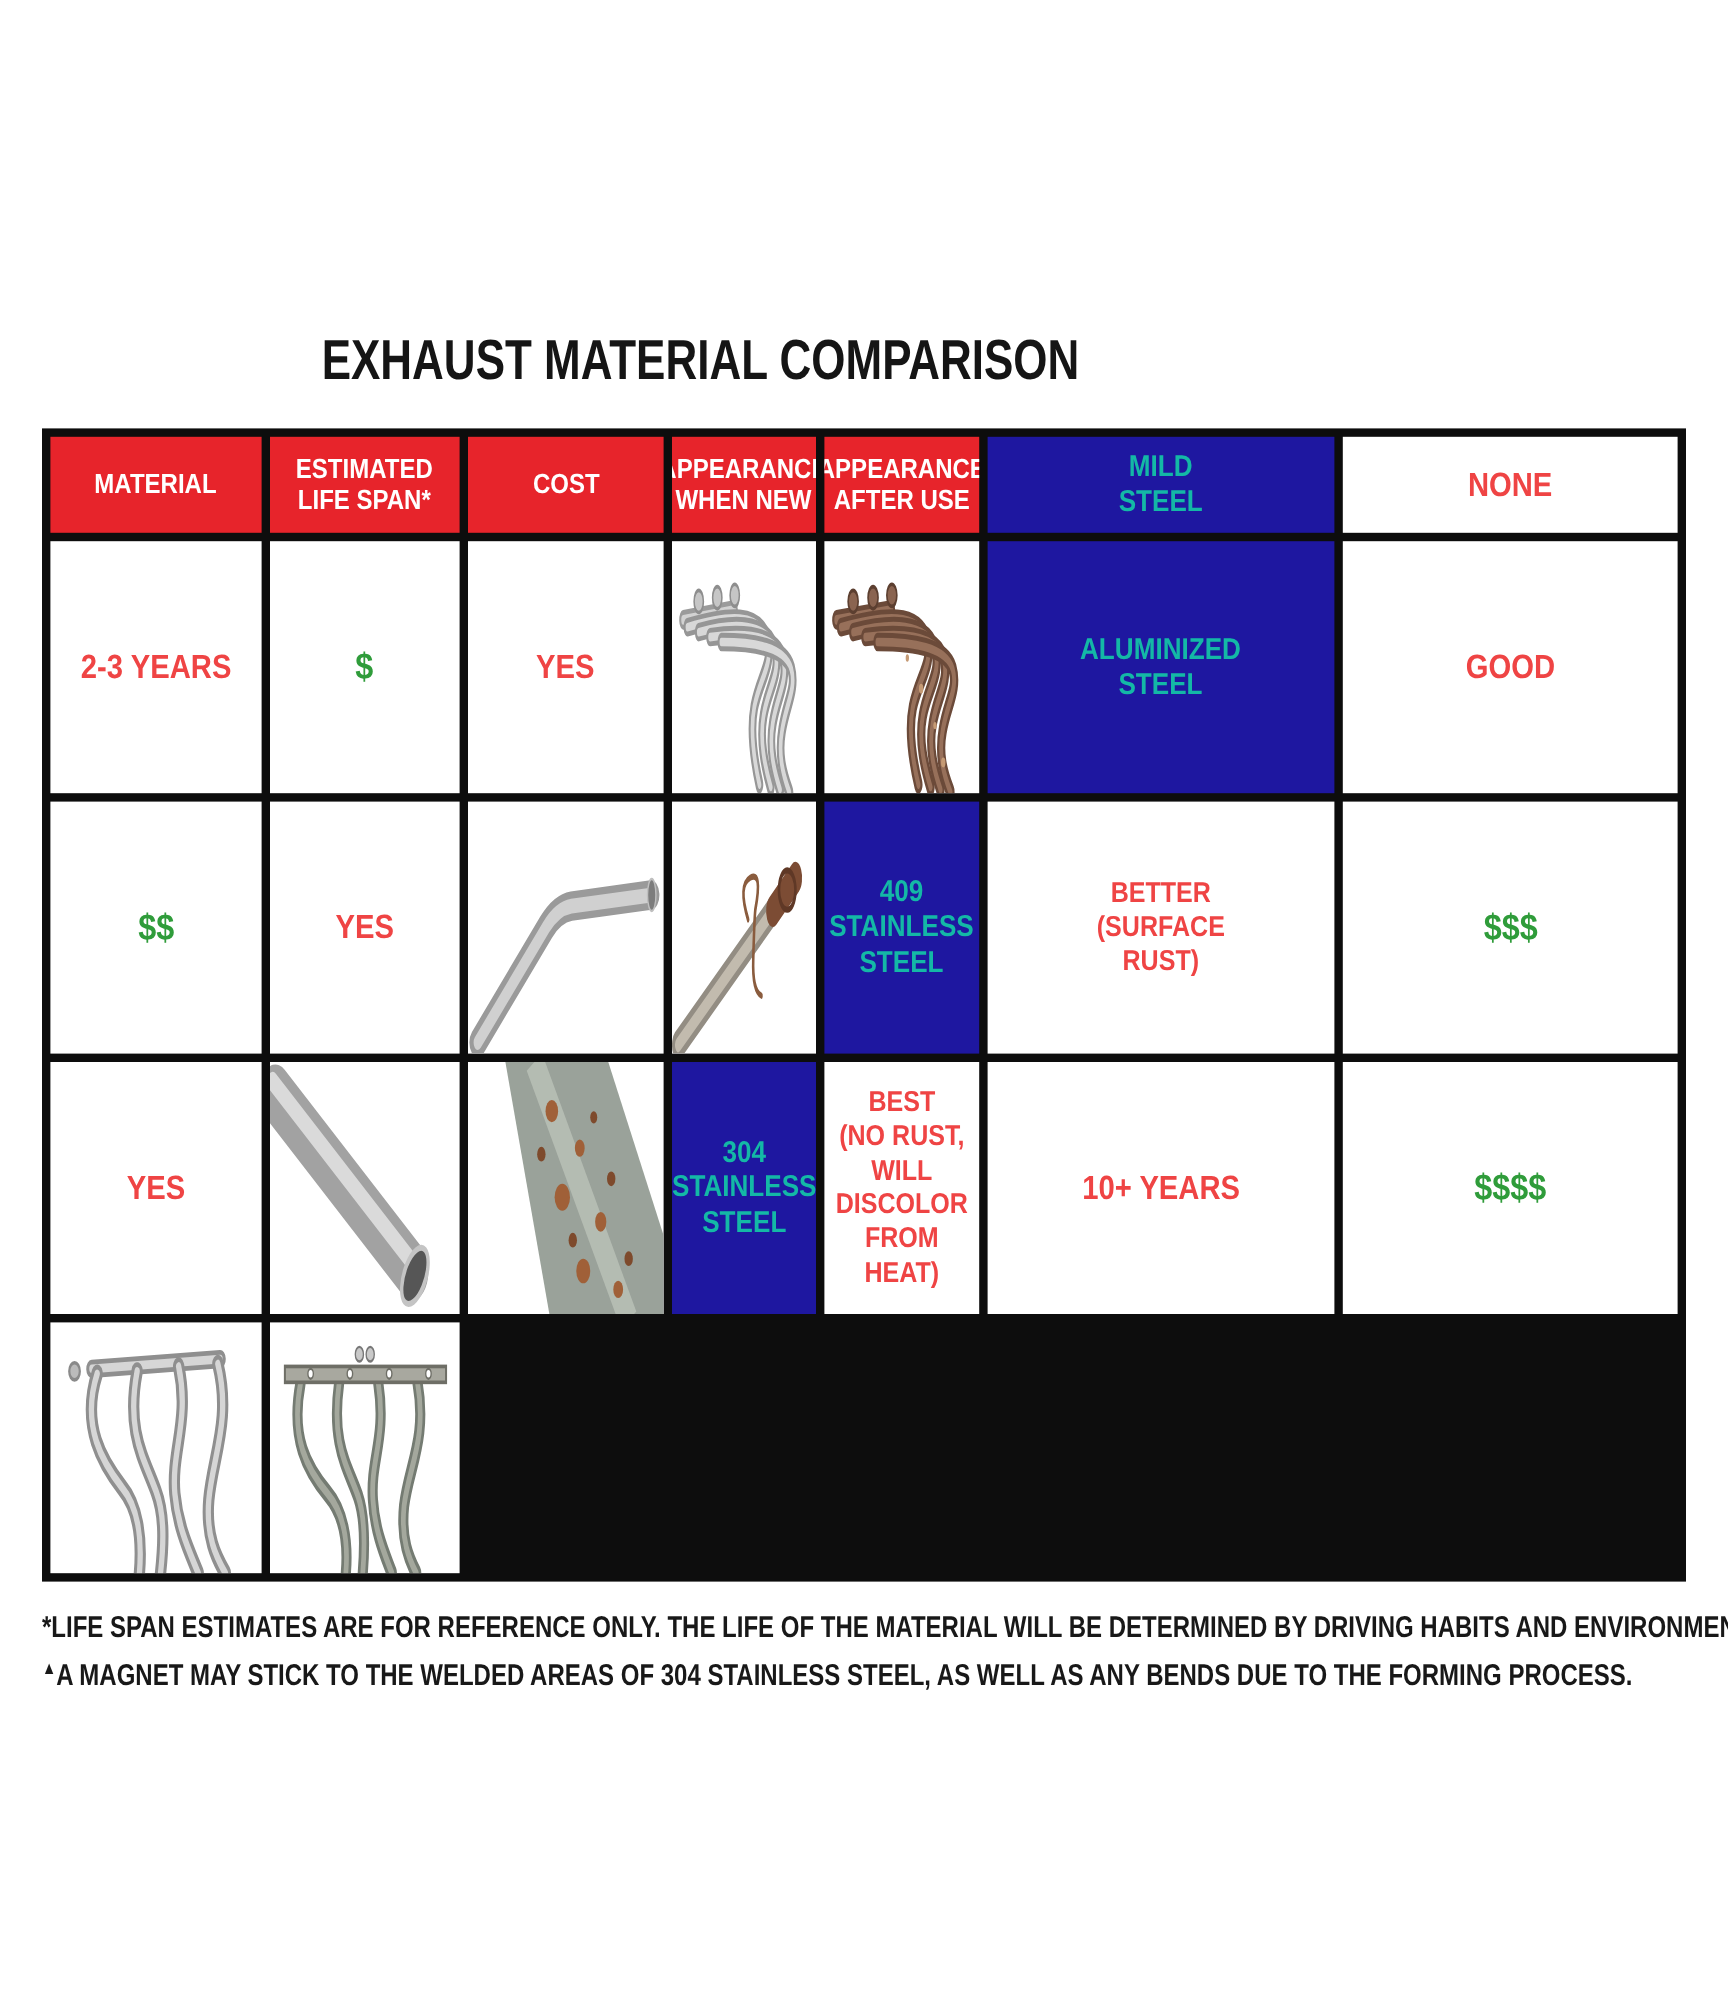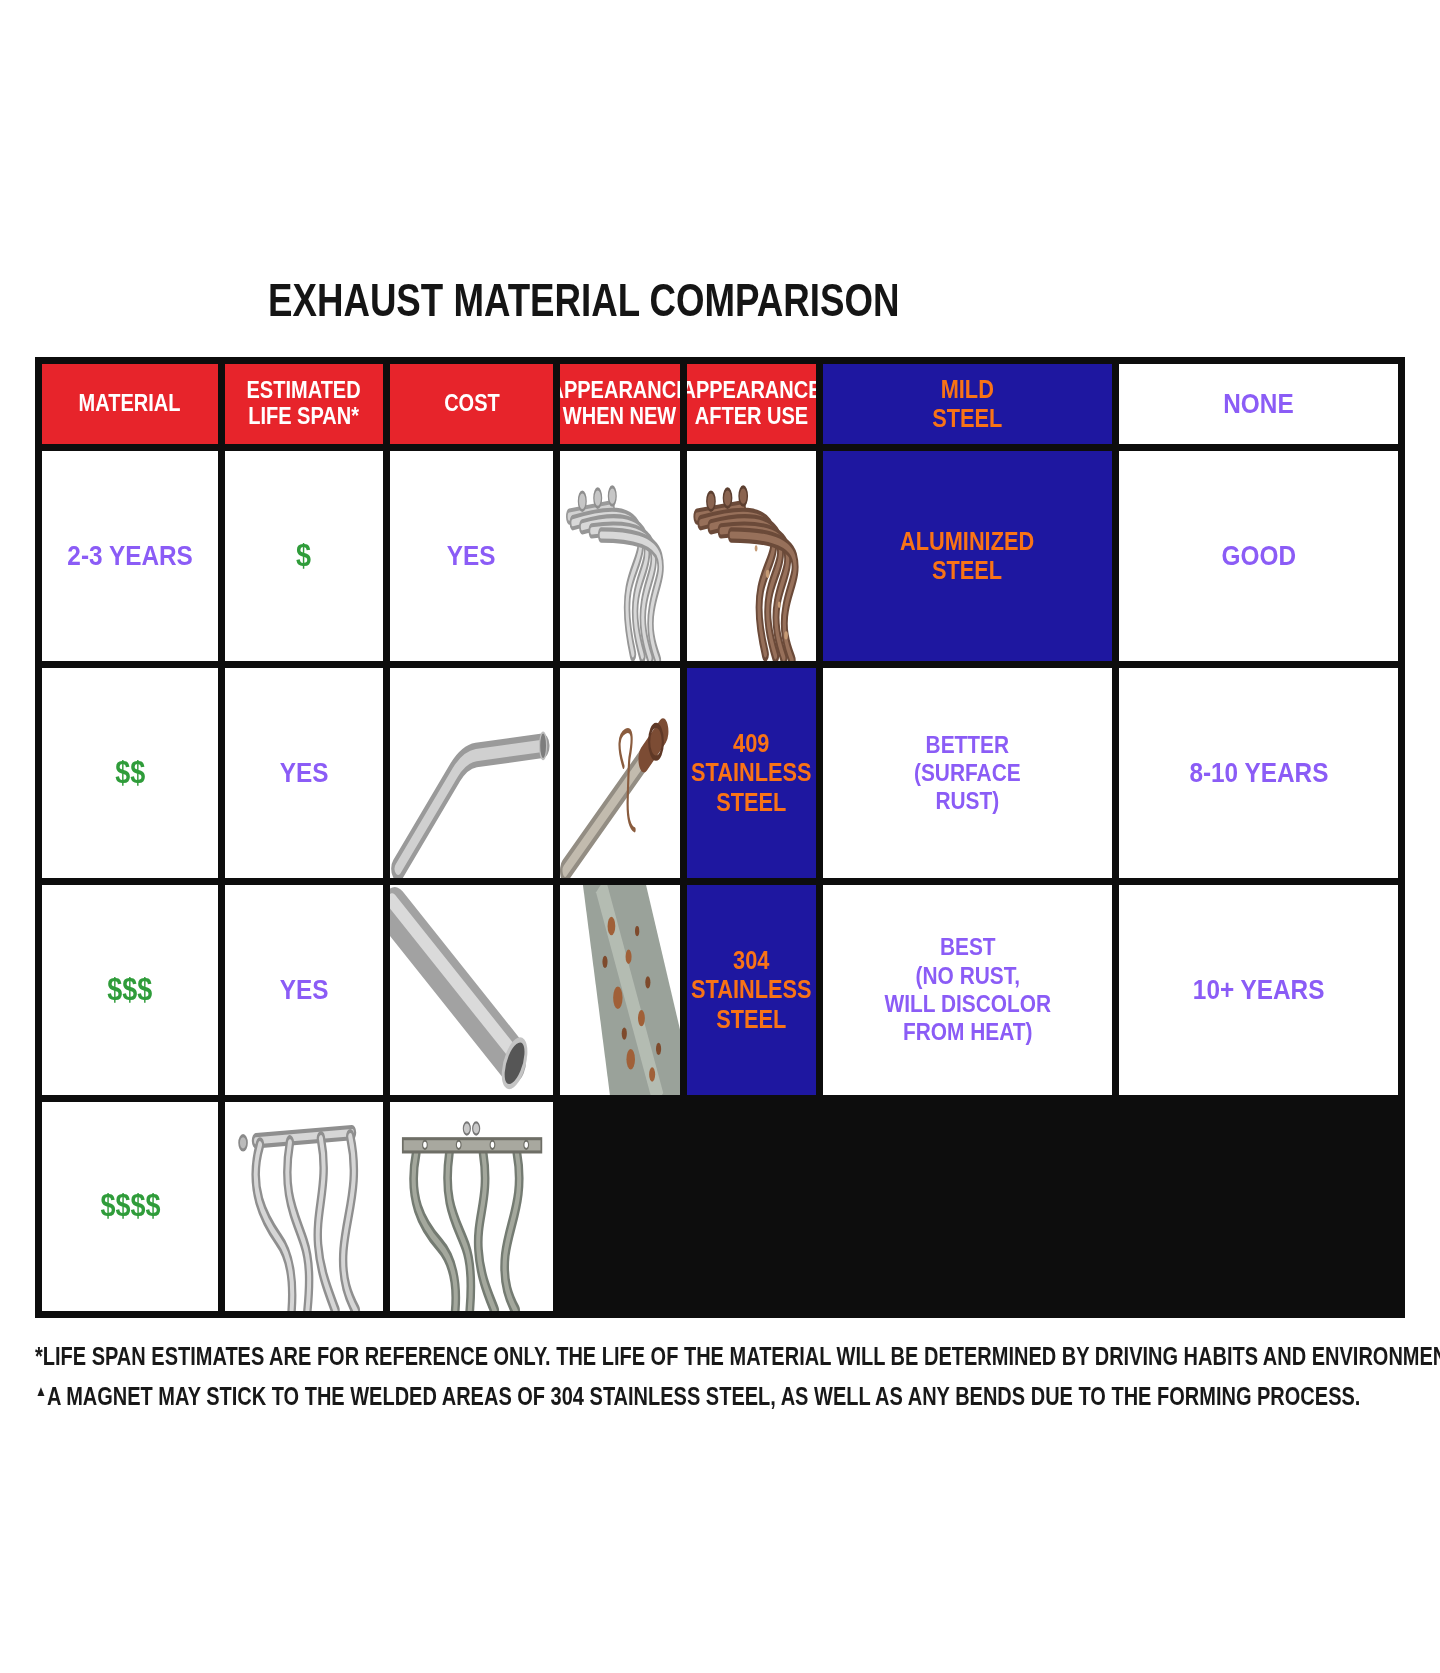--- a/index.html
+++ b/index.html
@@ -15,23 +15,23 @@
   .comp-table{
     position:absolute;left:35px;top:357px;
     display:grid;box-sizing:border-box;
     grid-template-columns:176px 158px 163px 120px 129px 289px 279px;
     grid-template-rows:80px 210px 210px 210px 209px;
     gap:7px;padding:7px;background:#0d0d0d;width:1370px;height:961px;
   }
   .cell{display:flex;align-items:center;justify-content:center;overflow:hidden;}
   .th{background:#e7242b;color:#ffffff;}
   .th .tx{font-size:23px;font-weight:bold;line-height:1.12;}
-  .mat{background:#1e17a0;color:#f97316;}
+  .mat{background:#1e17a0;color:#14b8a6;}
   .mat .tx{font-size:25px;font-weight:bold;line-height:1.18;}
-  .val{background:#ffffff;color:#8b5cf6;}
+  .val{background:#ffffff;color:#ef4444;}
   .val .tx{font-size:28px;font-weight:bold;line-height:1.18;}
   .val .tx.small{font-size:24px;}
   .cost{color:#2f9c3a;}
   .cost .tx{font-size:31px;}
   .photo{background:#ffffff;padding:0;}
   .photo svg{width:100%;height:100%;display:block;}
   .tx{
     display:inline-block;transform:scaleX(0.87);transform-origin:center;
     white-space:pre-line;text-align:center;
   }
@@ -172,23 +172,20 @@
     <div class="cell mat">
         <span class="tx">409
 STAINLESS
 STEEL</span>
       </div>
     <div class="cell val">
         <span class="tx small">BETTER
 (SURFACE
 RUST)</span>
       </div>
-    <div class="cell val">
-        <span class="tx">8-10 YEARS</span>
-      </div>
     <div class="cell val cost">
         <span class="tx">$$$</span>
       </div>
     <div class="cell val">
         <span class="tx"><span>YES</span><sup class="mark"></sup></span>
       </div>
     <div class="cell photo">
       <svg viewBox="0 0 280 205" preserveAspectRatio="none" role="img" aria-label="Photo: polished straight 409 stainless steel pipe">
         <g fill="none" stroke-linecap="round">
           <path d="M8,26 L210,170" stroke="#a2a2a2" stroke-width="48"></path>

